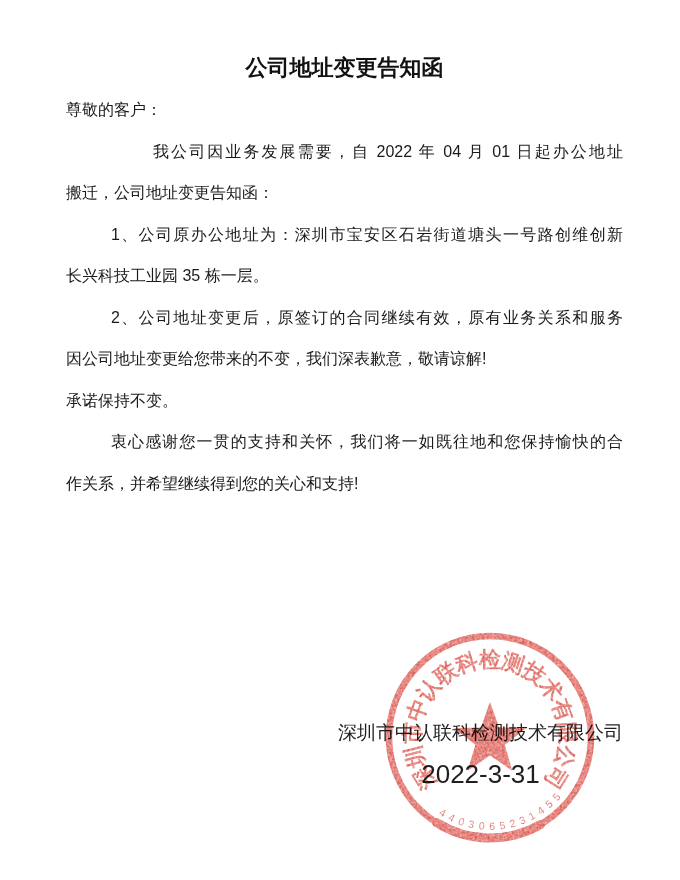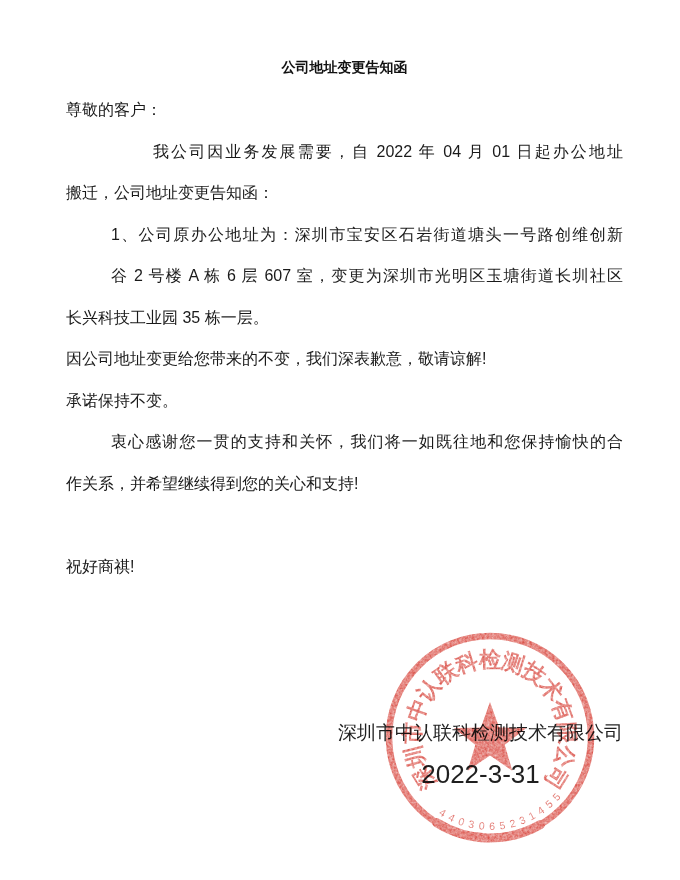--- a/index.html
+++ b/index.html
@@ -10,21 +10,21 @@
     overflow: hidden;
     font-family: "Liberation Sans", "DejaVu Sans", sans-serif;
   }
   .page {
     position: absolute; inset: 0;
     padding: 46px 57px 0 66px;
     box-sizing: border-box;
     color: #1a1a1a;
   }
   .title {
-    font-size: 14px;
+    font-size: 22px;
     font-weight: bold;
     text-align: center;
     color: #111111;
     line-height: 31px;
     margin: 6px 0 0 0;
   }
   .letter-body { margin-top: 6px; font-size: 16px; }
   .line {
     margin: 0;
     line-height: 41.5px;
@@ -56,27 +56,26 @@
 
 <div class="page">
 
   <h1 class="title">公司地址变更告知函</h1>
 
   <div class="letter-body">
     <p class="line">尊敬的客户：</p>
     <p class="line stretch indent">我公司因业务发展需要，自 2022 年 04 月 01 日起办公地址</p>
     <p class="line">搬迁，公司地址变更告知函：</p>
     <p class="line stretch">1、公司原办公地址为：深圳市宝安区石岩街道塘头一号路创维创新</p>
-    <p class="line stretch">谷 2 号楼 A 栋 6 层 607 室，变更为深圳市光明区玉塘街道长圳社区</p>
     <p class="line">长兴科技工业园 35 栋一层。</p>
+    <p class="line stretch">2、公司地址变更后，原签订的合同继续有效，原有业务关系和服务</p>
     <p class="line">因公司地址变更给您带来的不变，我们深表歉意，敬请谅解!</p>
     <p class="line">承诺保持不变。</p>
     <p class="line stretch">衷心感谢您一贯的支持和关怀，我们将一如既往地和您保持愉快的合</p>
     <p class="line">作关系，并希望继续得到您的关心和支持!</p>
-    <p class="line closing">祝好商祺!</p>
   </div>
 
   <div class="signature">
     <div class="sig-company">深圳市中认联科检测技术有限公司</div>
     <div class="sig-date">2022-3-31</div>
   </div>
 
   <div class="stamp">
     <svg viewBox="0 0 220 220" width="220" height="220">
       <defs>

